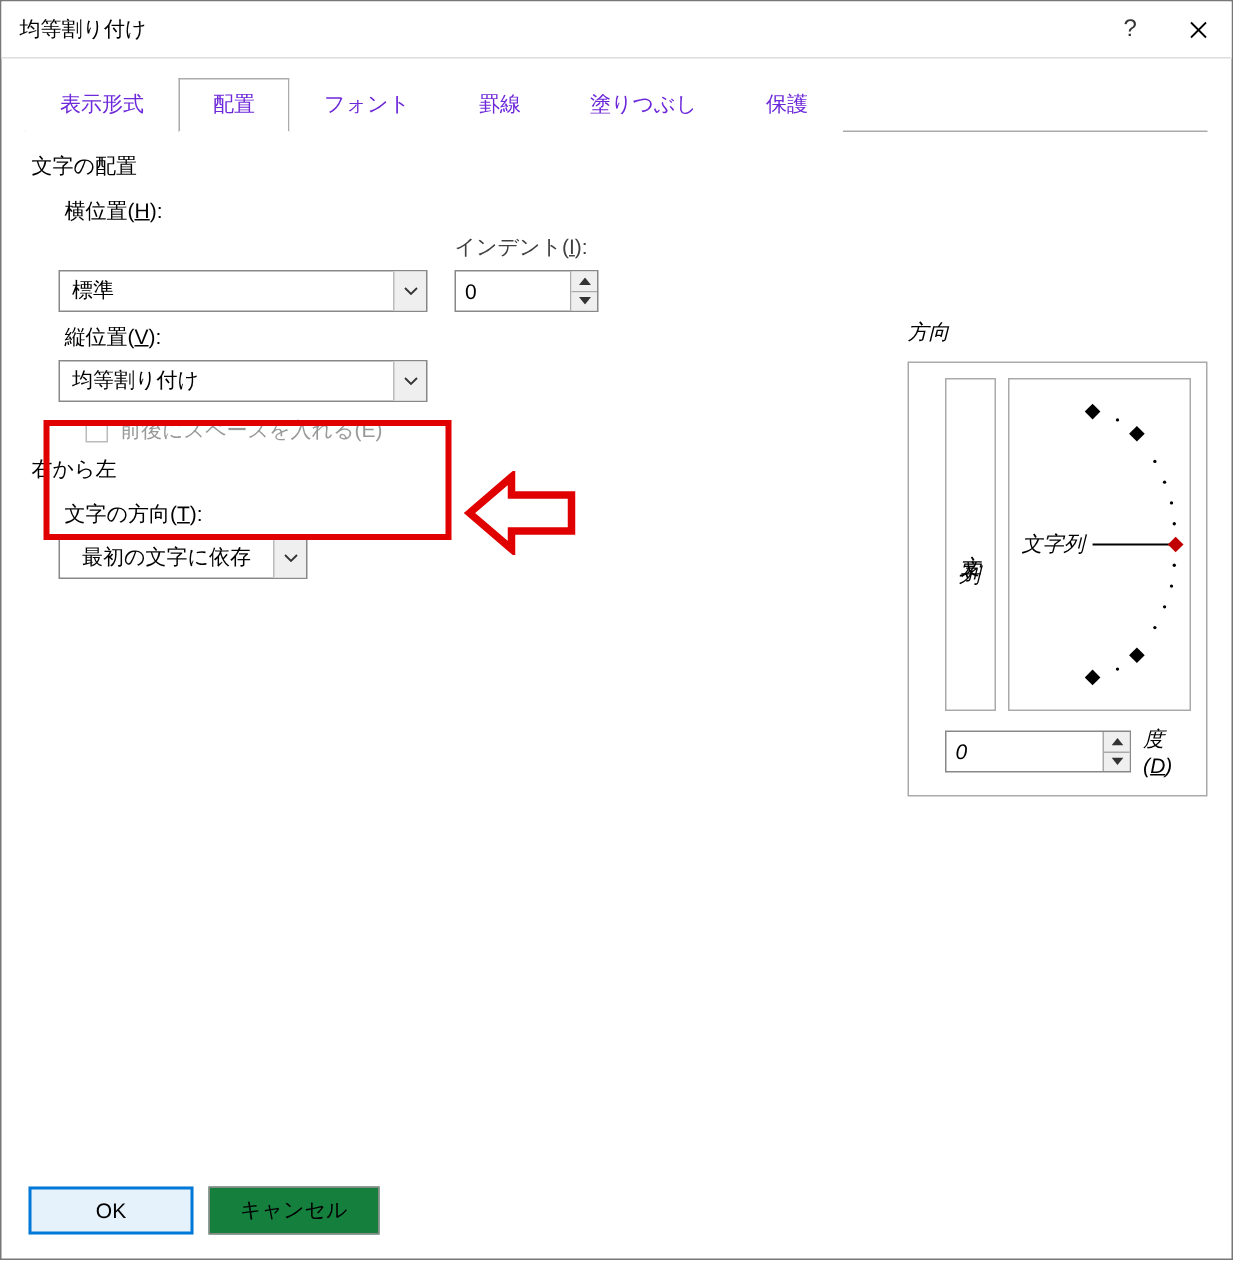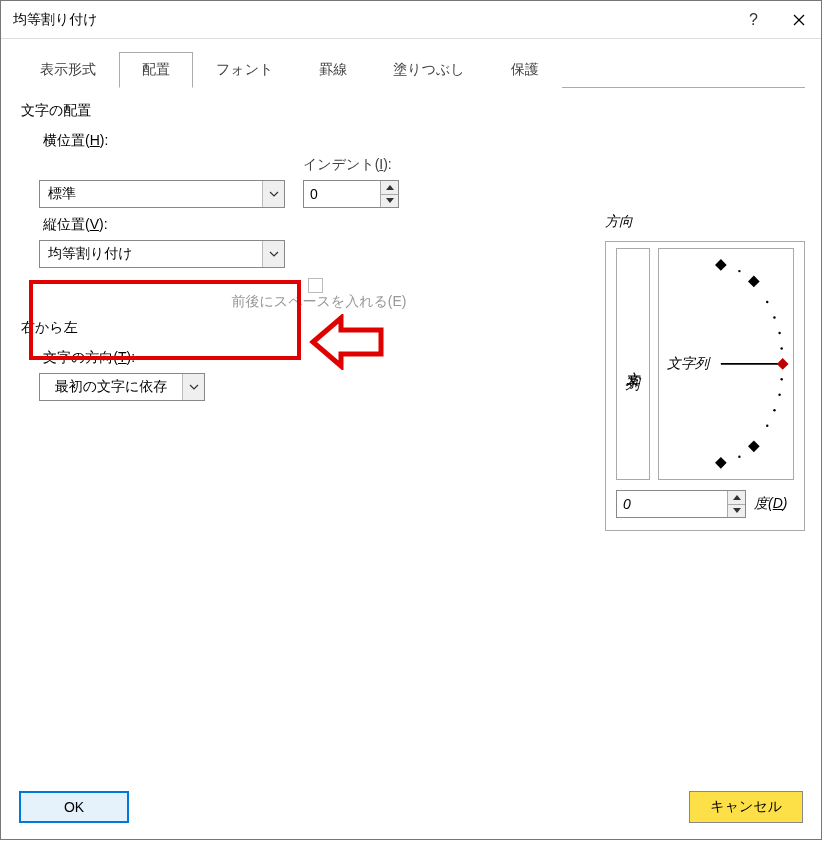--- a/index.html
+++ b/index.html
@@ -51,21 +51,21 @@
 
   
   .tabs {
     display: flex;
     margin: 12px 16px 0 16px;
     border-bottom: 1px solid #ababab;
   }
   .tab {
     padding: 8px 22px;
     font-size: 14px;
-    color: #404040;
+    color: #6d28d9;
     position: relative;
     top: 1px;
     border: 1px solid transparent;
     border-bottom: none;
     background: #fff;
   }
   .tab.active {
     border: 1px solid #ababab;
     border-bottom: 1px solid #fff;
   }
@@ -149,21 +149,20 @@
   .spinner .spinner-btns svg { width: 8px; height: 5px; }
 
   .spinner.deg { width: 130px; }
 
   
   .check {
     display: flex;
     align-items: center;
     font-size: 14px;
     margin: 6px 0 6px 18px;
-    flex-direction: column;
   }
   .check .box {
     width: 15px;
     height: 15px;
     border: 1px solid #333;
     margin-right: 8px;
     display: inline-flex;
     align-items: center;
     justify-content: center;
     background: #fff;
@@ -204,21 +203,21 @@
   }
   .orient-title {
     font-size: 14px;
     margin-bottom: 10px;
   }
   .orient-body {
     border: 1px solid #aaa;
     height: 290px;
     display: flex;
     flex-direction: column;
-    padding: 10px 10px 12px 10px;
+    padding: 10px 10px 12px 24px;
     justify-content: flex-end;
   }
   .orient-row {
     display: flex;
     gap: 8px;
     flex: 1;
   }
   .orient-vertical {
     border: 1px solid #aaa;
     width: 34px;
@@ -242,30 +241,30 @@
     font-size: 14px;
   }
   .orient-dial svg {
     width: 100%;
     height: 100%;
   }
 
   
   .button-row {
     display: flex;
-    justify-content: space-between;
+    justify-content: flex-start;
     gap: 10px;
     padding: 16px 18px;
   }
   .btn {
     min-width: 110px;
     padding: 6px 20px;
     font-size: 14px;
     border: 1px solid #888;
-    background: #fde047;
+    background: #15803d;
     text-align: center;
   }
   .btn.default {
     border: 2px solid #0078d7;
     background: #e5f1fb;
   }
 
   .subsection {
     margin-top: 8px;
   }

